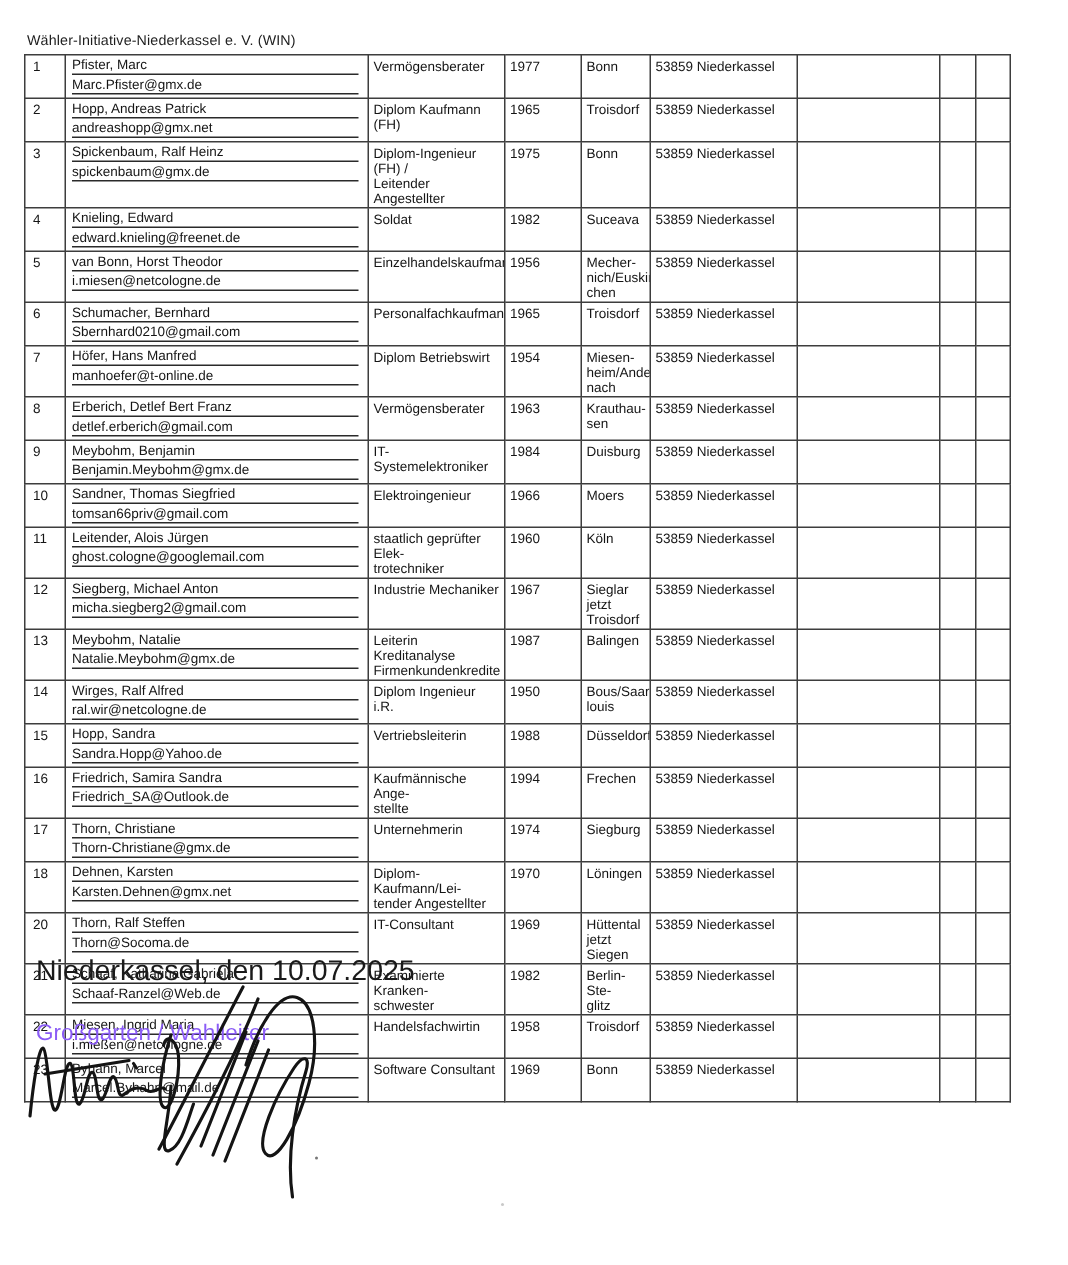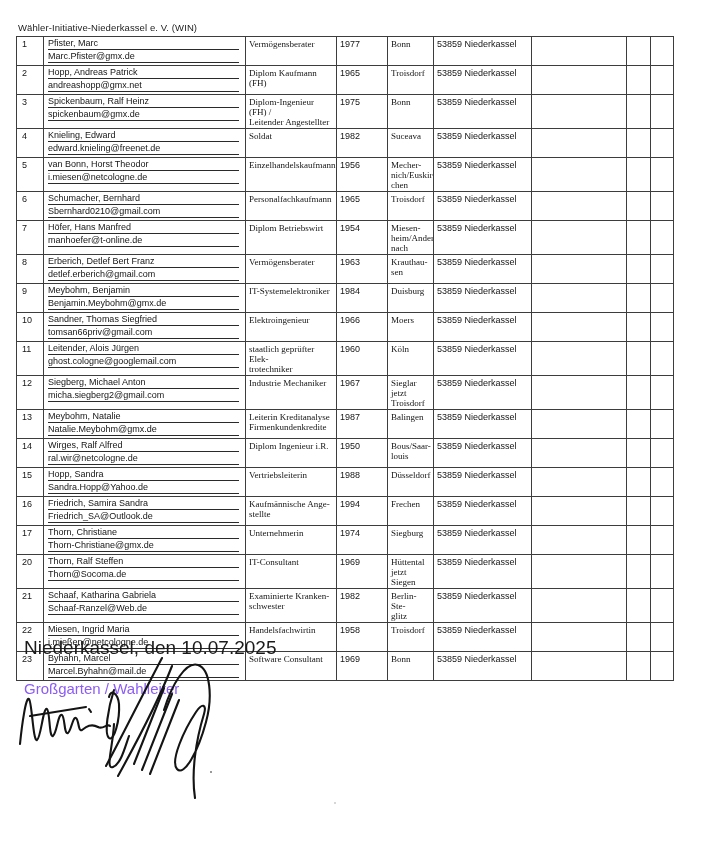--- a/index.html
+++ b/index.html
@@ -39,21 +39,21 @@
   col.c-b2{width:24px;}
   col.c-b3{width:23px;}
   td.num{padding-left:5px;}
   td.namecell{padding:1px 4px 1px 4px;margin-top:44px;}
   .uline{
     border-bottom:1px solid #2a2a2a;
     width:99%;
     padding-bottom:1px;margin-bottom:1px;
     white-space:nowrap;overflow:hidden;
   }
-  .pre{white-space:pre-line;font-family:Liberation Serif, serif;}
+  .pre{white-space:pre-line;}
   .place-date{
     position:absolute;left:24px;top:637px;
     font-size:19px;color:#1a1a1a;
   }
   .sig-label{
     position:absolute;left:24px;top:668px;
     font-size:15px;color:#8b5cf6;margin-top:12px;
   }
   svg.signature{
     position:absolute;left:14px;top:650px;
@@ -338,20 +338,35 @@
     </td>
     <td class="pre">Unternehmerin</td>
     <td>1974</td>
     <td class="pre">Siegburg</td>
     <td>53859 Niederkassel</td>
     <td></td>
     <td></td>
     <td></td>
   </tr>
 
+  <tr>
+    <td class="num">18</td>
+    <td class="namecell">
+      <div class="uline">Dehnen, Karsten</div>
+      <div class="uline">Karsten.Dehnen@gmx.net</div>
+    </td>
+    <td class="pre">Diplom-Kaufmann/Lei-
+tender Angestellter</td>
+    <td>1970</td>
+    <td class="pre">Löningen</td>
+    <td>53859 Niederkassel</td>
+    <td></td>
+    <td></td>
+    <td></td>
+  </tr>
 
 
   <tr>
     <td class="num">20</td>
     <td class="namecell">
       <div class="uline">Thorn, Ralf Steffen</div>
       <div class="uline">Thorn@Socoma.de</div>
     </td>
     <td class="pre">IT-Consultant</td>
     <td>1969</td>

